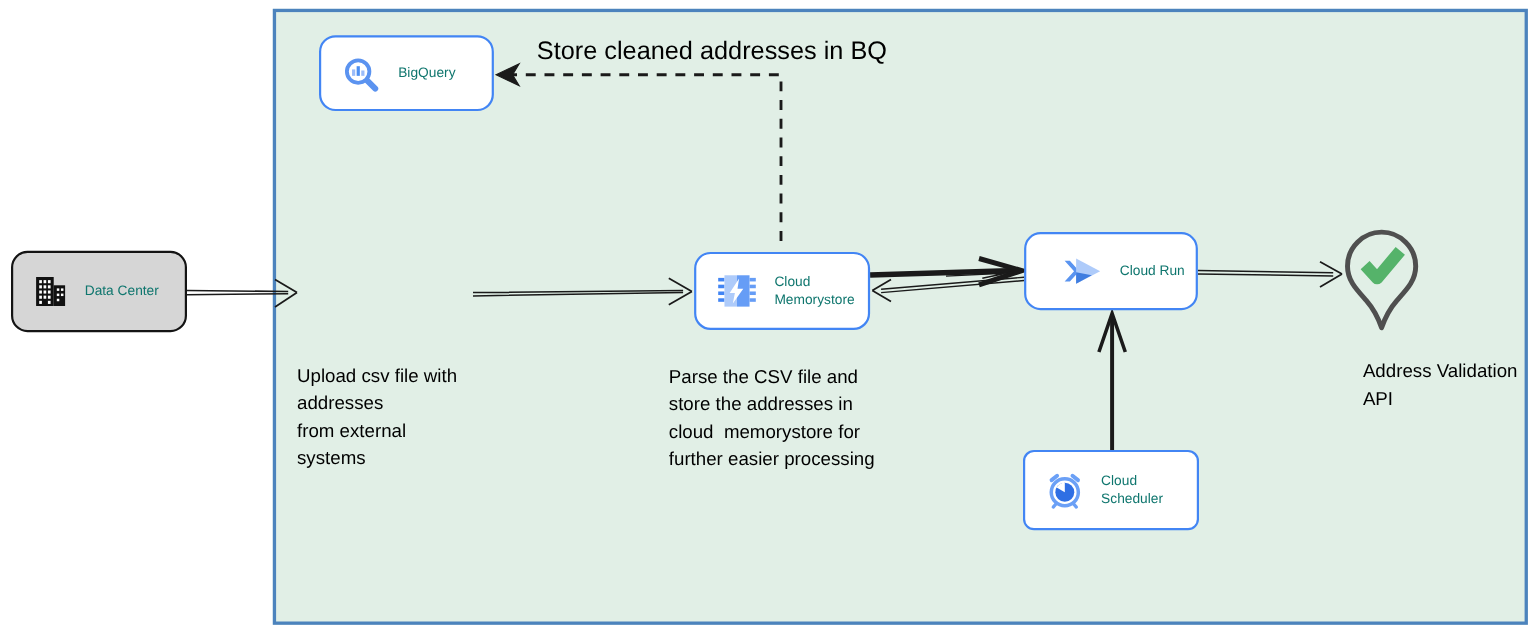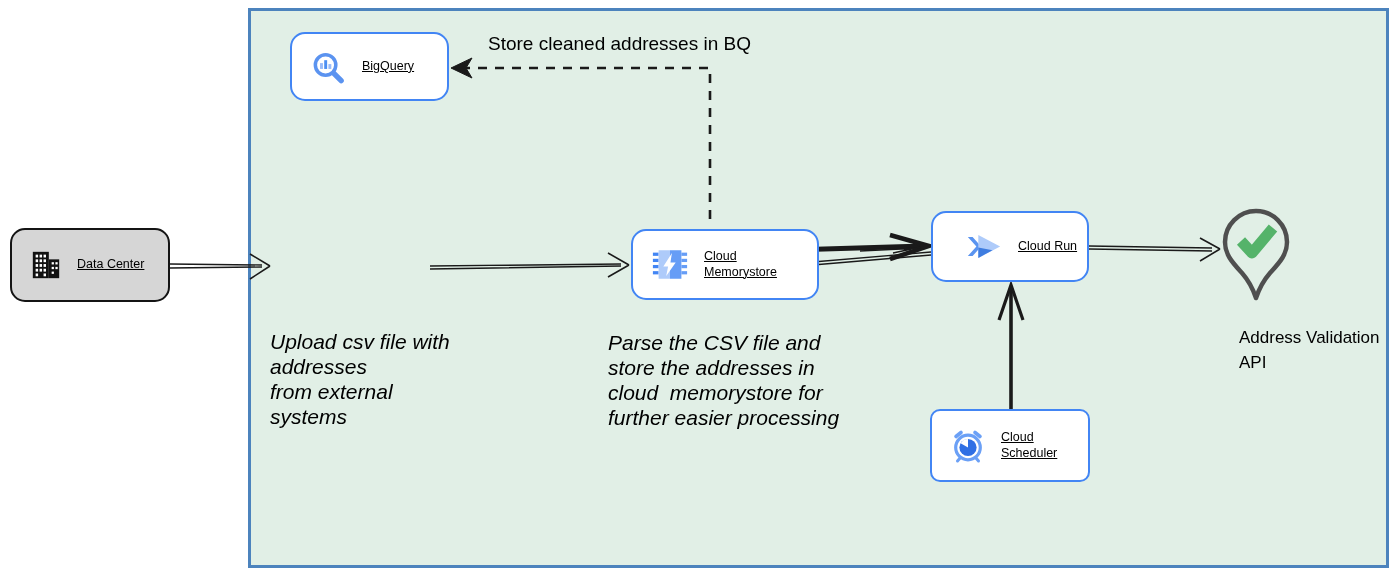--- a/index.html
+++ b/index.html
@@ -10,25 +10,25 @@
   .boundary{
     position:absolute;left:248px;top:8px;width:1141px;height:560px;
     background:#e1efe6;border:3px solid #4c83bd;box-sizing:border-box;
   }
   .arrows{position:absolute;left:0;top:0;width:1400px;height:580px;pointer-events:none;}
   .node{
     position:absolute;display:flex;align-items:center;gap:15px;
     background:#fff;border:2px solid #4285f4;border-radius:15px;
     box-sizing:border-box;padding-left:18px;z-index:3;
   }
-  .node .nlabel{font-size:12.5px;line-height:1.25;color:#000000;text-decoration:underline;}
+  .node .nlabel{font-size:12.5px;line-height:1.25;color:#0f766e;}
   .node.dc{background:#d6d6d6;border:2px solid #141414;}
   .ann{position:absolute;white-space:pre-wrap;z-index:2;}
-  .ann.big{font-size:19px;}
-  .ann.note{font-size:21px;line-height:25px;font-style:italic;}
+  .ann.big{font-size:23px;}
+  .ann.note{font-size:17px;line-height:25px;}
   .ann.small{font-size:17px;line-height:25px;}
   .icon{display:inline-flex;flex:0 0 auto;}
   .pin{position:absolute;z-index:3;}
 </style>
 </head>
 <body>
 
 <div class="canvas">
 
   <div class="boundary"></div>
@@ -112,21 +112,21 @@
         <line x1="24.5" y1="23.5" x2="32" y2="31" stroke="#5b93f0" stroke-width="5.5" stroke-linecap="round"></line>
         <rect x="10.3" y="13" width="3" height="6" fill="#9bbcf9"></rect>
         <rect x="14.6" y="10" width="3" height="9" fill="#4d8ff2"></rect>
         <rect x="18.9" y="14" width="3" height="5" fill="#9bbcf9"></rect>
       </svg>
     </span>
     <span class="nlabel">BigQuery</span>
   </div>
 
 
-  <div class="node" style="left:631px;top:229px;width:188px;height:71px;">
+  <div class="node" style="left:631px;top:229px;width:160px;height:71px;">
     <span class="icon">
       <svg width="38" height="33" viewBox="0 0 40 34">
         <g fill="#4285f4">
           <rect x="2" y="4.5" width="6" height="3.4"></rect>
             <rect x="2" y="11" width="6" height="3.4"></rect>
           <rect x="2" y="17.5" width="6" height="3.4"></rect>
             <rect x="2" y="24" width="6" height="3.4"></rect>
         </g>
         <g fill="#669df6">
           <rect x="32" y="4.5" width="6" height="3.4"></rect>

